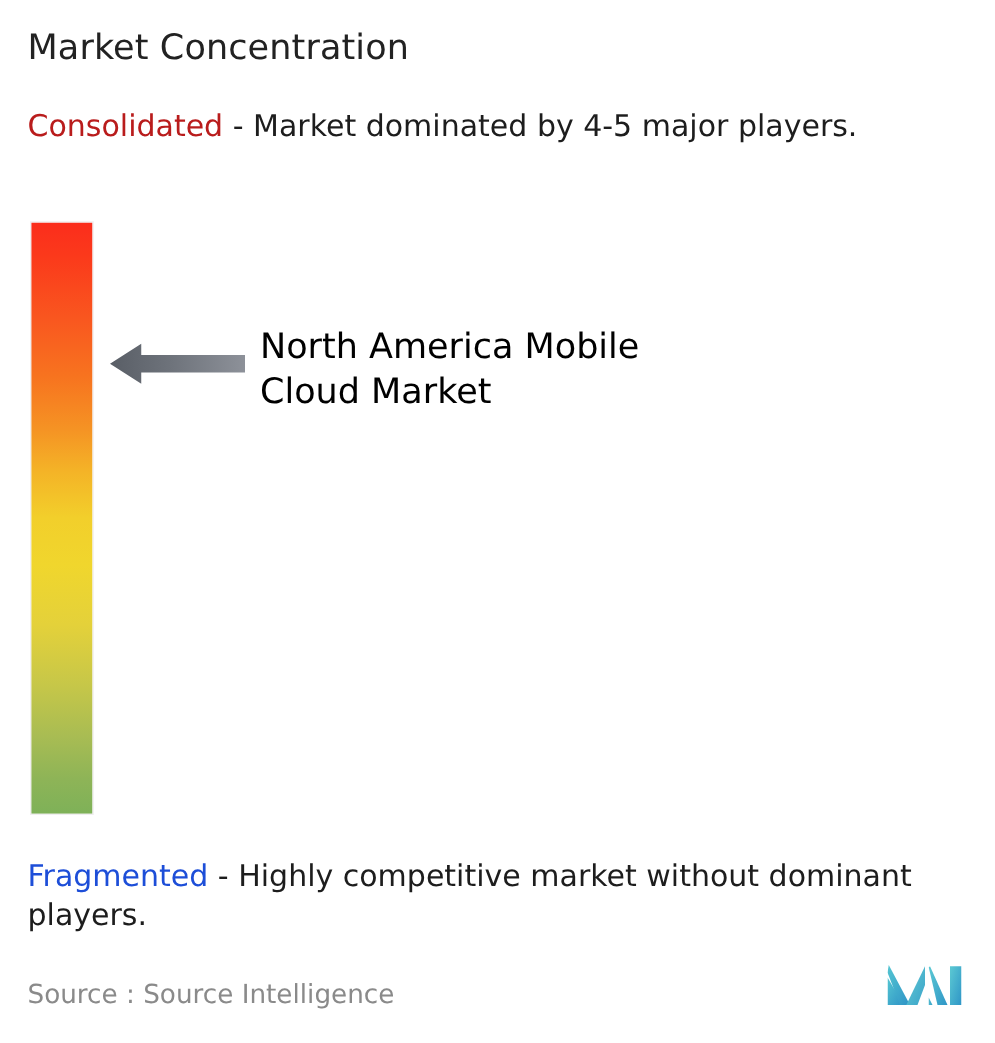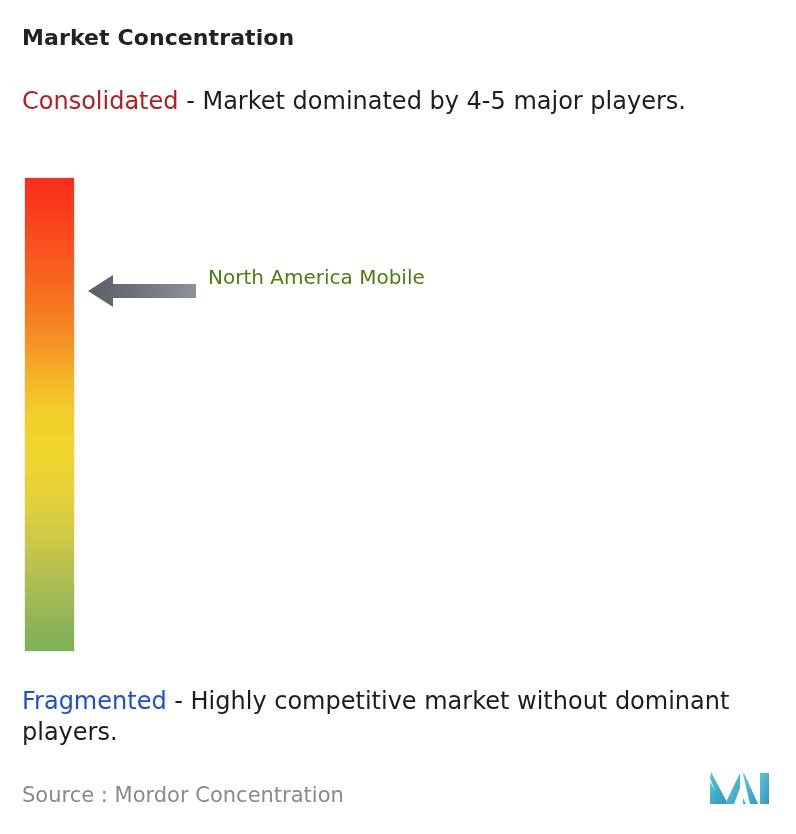--- a/index.html
+++ b/index.html
@@ -22,24 +22,24 @@
     inset: 0;
     width: 796px;
     height: 834px;
   }
 
   
   .chart-title {
     position: absolute;
     left: 22px;
     top: 20px;
-    font-size: 22px;
+    font-size: 28px;
     line-height: 36px;
     color: #222222;
-    font-weight: 700;
+    font-weight: 400;
     letter-spacing: 0.1px;
     white-space: nowrap;
   }
 
   
   .legend-line {
     position: absolute;
     left: 22px;
     font-size: 24px;
     line-height: 31px;
@@ -100,23 +100,23 @@
     top: 271px;
     width: 110px;
     height: 40px;
   }
 
   
   .arrow-label {
     position: absolute;
     left: 208px;
     top: 259px;
-    font-size: 20px;
+    font-size: 28px;
     line-height: 36px;
-    color: #4d7c0f;
+    color: #000000;
     width: 420px;
     font-weight: 400;
   }
   .arrow-label span {
     display: block;
   }
 
   
   .source-text {
     position: absolute;
@@ -159,27 +159,28 @@
           <stop offset="45%" stop-color="#6e737b"></stop>
           <stop offset="100%" stop-color="#8d9199"></stop>
         </linearGradient>
       </defs>
       <path d="M 1,20 L 26,4 L 26,13 L 109,13 L 109,27 L 26,27 L 26,36 Z" fill="url(#arrowGrad)"></path>
     </svg>
   </div>
 
   <div class="arrow-label">
     <span>North America Mobile</span>
+    <span>Cloud Market</span>
   </div>
 
   <div class="legend-line legend-bottom">
     <span class="legend-key key-fragmented">Fragmented</span><span class="legend-desc">   - Highly competitive market without dominant players.</span>
   </div>
 
-  <div class="source-text">Source :  Mordor Concentration</div>
+  <div class="source-text">Source :  Source Intelligence</div>
 
   <div class="brand-logo">
     <svg width="60" height="42" viewBox="0 0 60 42" xmlns="http://www.w3.org/2000/svg">
       <defs>
         <linearGradient id="lg1" x1="0" y1="0" x2="1" y2="1">
           <stop offset="0%" stop-color="#55c6d2"></stop>
           <stop offset="100%" stop-color="#2e93c6"></stop>
         </linearGradient>
         <linearGradient id="lg2" x1="0" y1="0" x2="1" y2="1">
           <stop offset="0%" stop-color="#63cbd4"></stop>

